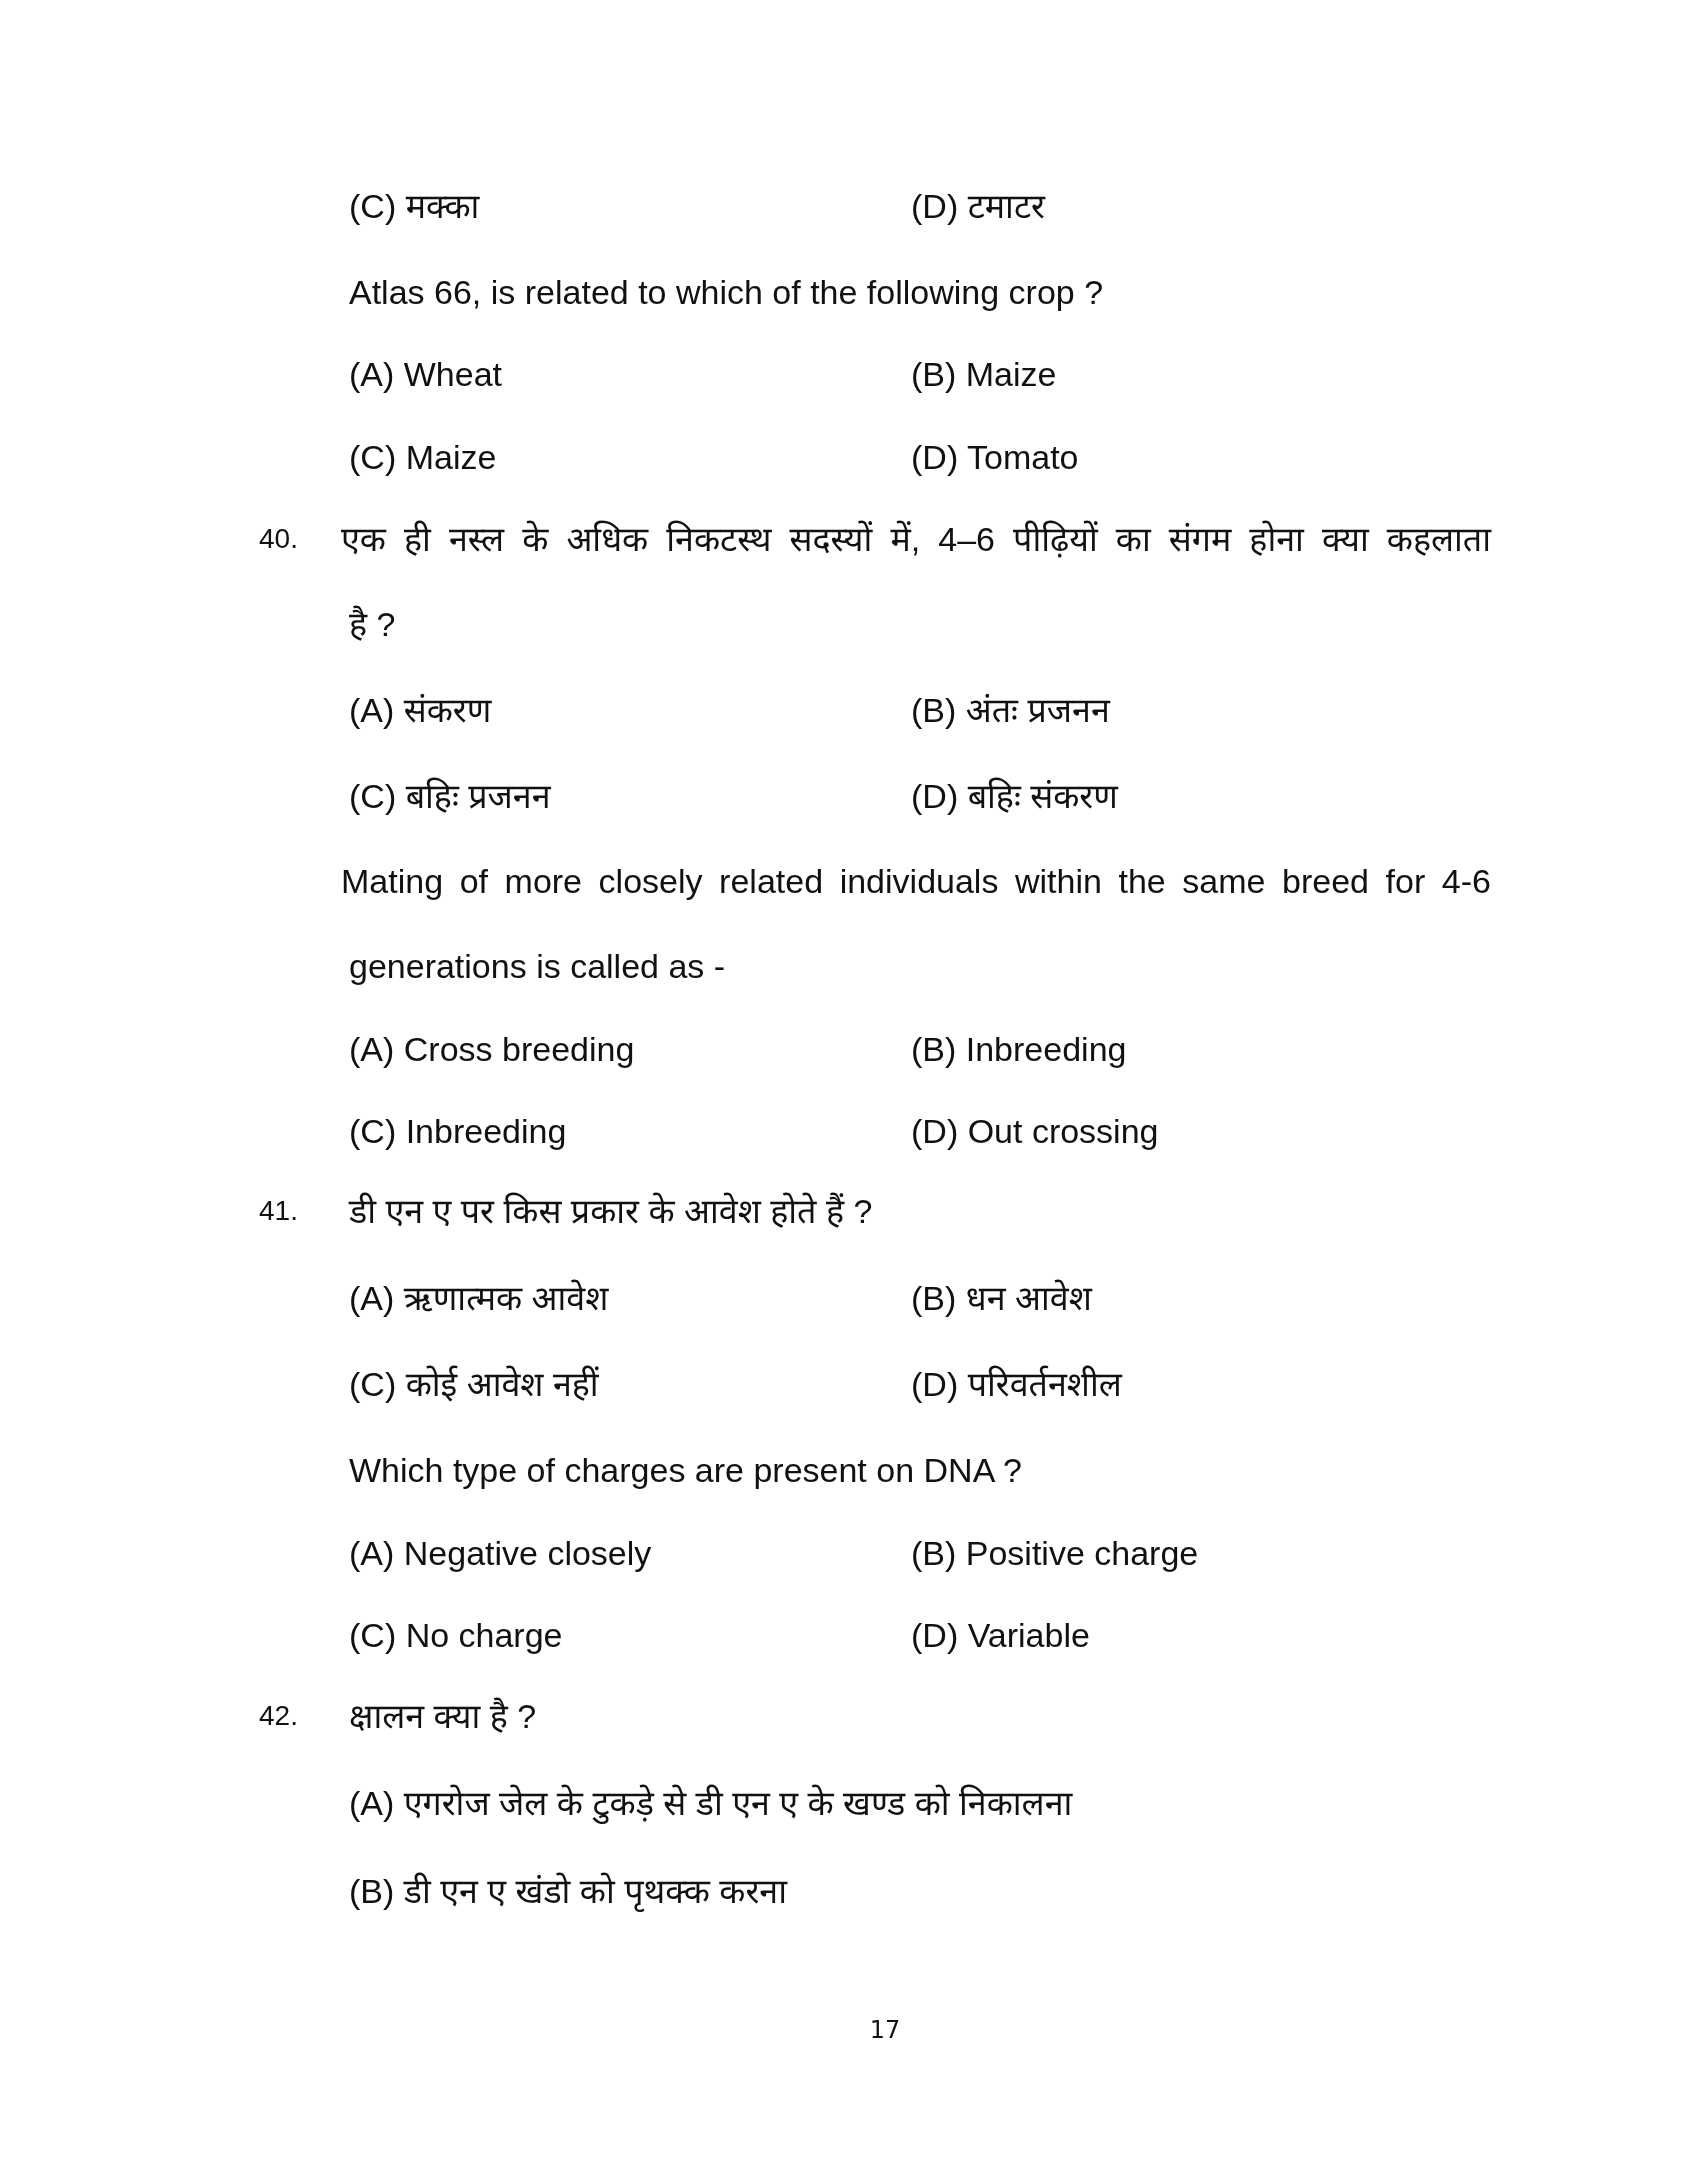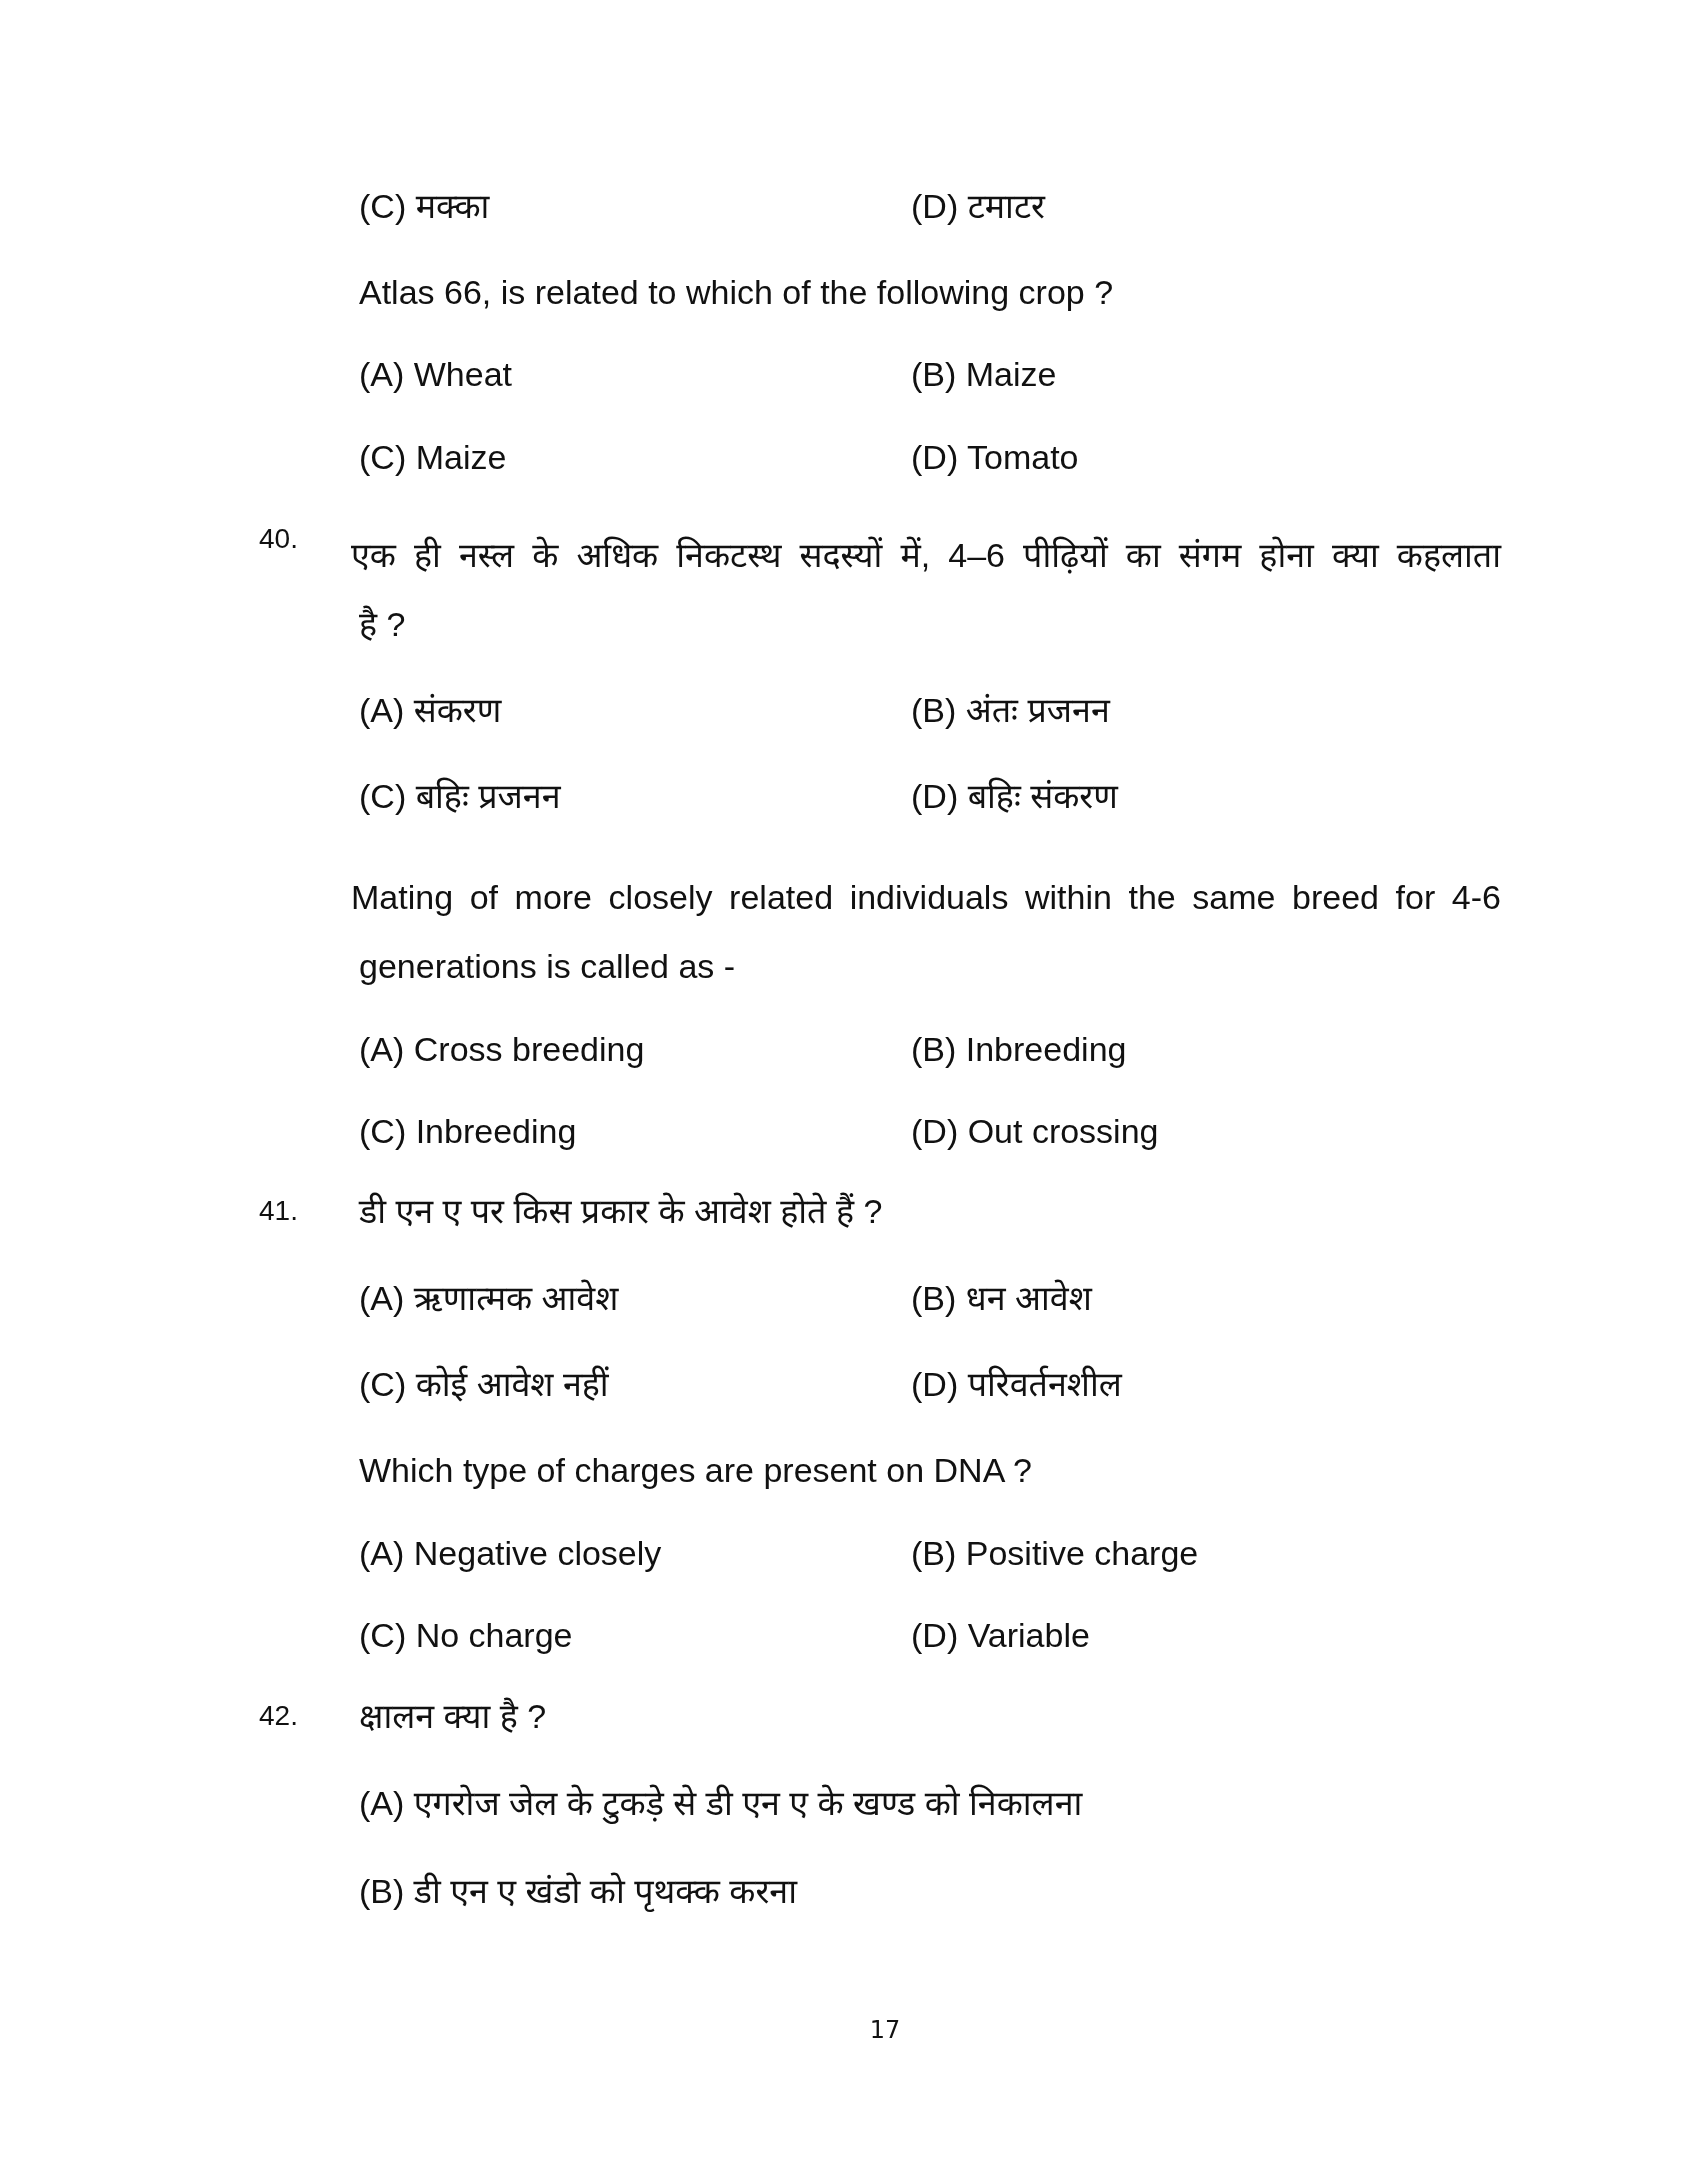--- a/index.html
+++ b/index.html
@@ -1,22 +1,22 @@
 <!DOCTYPE html>
 <html><head>
 <meta charset="utf-8">
 <style>
   html, body { margin:0; padding:0; background:#ffffff; }
   body { width:1683px; height:2178px; position:relative; overflow:hidden;
          font-family:"Liberation Sans", "DejaVu Sans", sans-serif; color:#111; }
   .line { position:absolute; left:0; height:44px; line-height:44px; font-size:34px; white-space:nowrap; }
   .qnum { position:absolute; left:259px; font-size:28px; }
-  .txt  { position:absolute; left:359px; }
+  .txt  { position:absolute; left:349px; }
   .col2 { position:absolute; left:911px; }
-  .just { position:absolute; left:351px; width:1150px; text-align:justify; text-align-last:justify;margin-top:16px; }
+  .just { position:absolute; left:341px; width:1150px; text-align:justify; text-align-last:justify; }
   .pageno { position:absolute; top:2016px; left:0; width:1683px; text-align:center;
             font-family:"DejaVu Sans", sans-serif; font-size:24px; padding-left:87px; box-sizing:border-box; }
 </style>
 </head>
 <body>
 
 <div class="line" style="top:184px">
   <span class="txt">(C) मक्का</span>
   <span class="col2">(D) टमाटर</span>
 </div>

